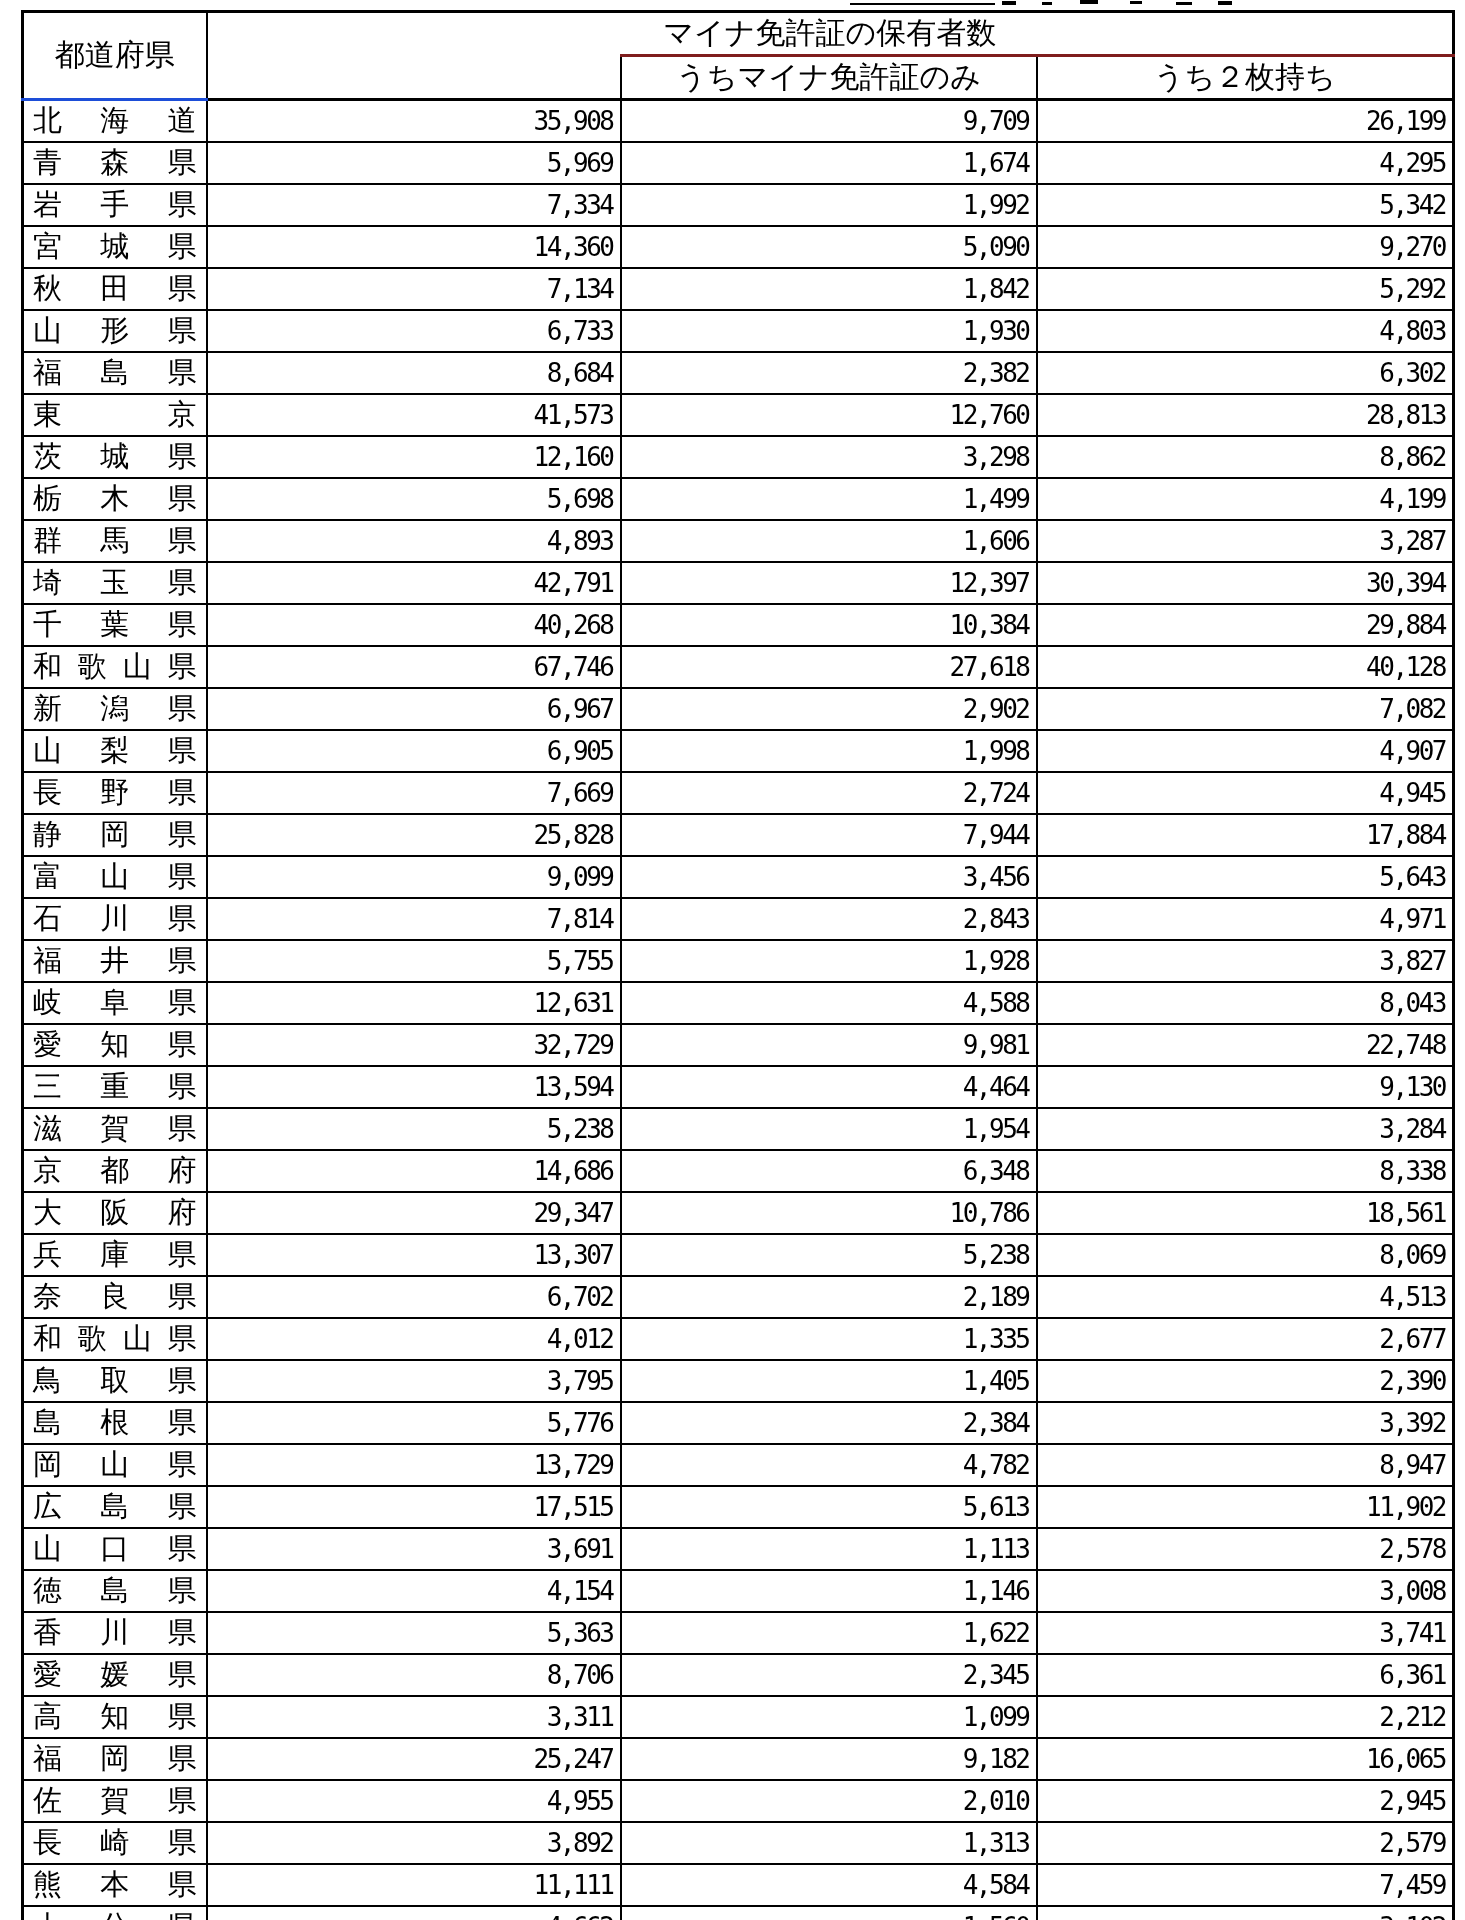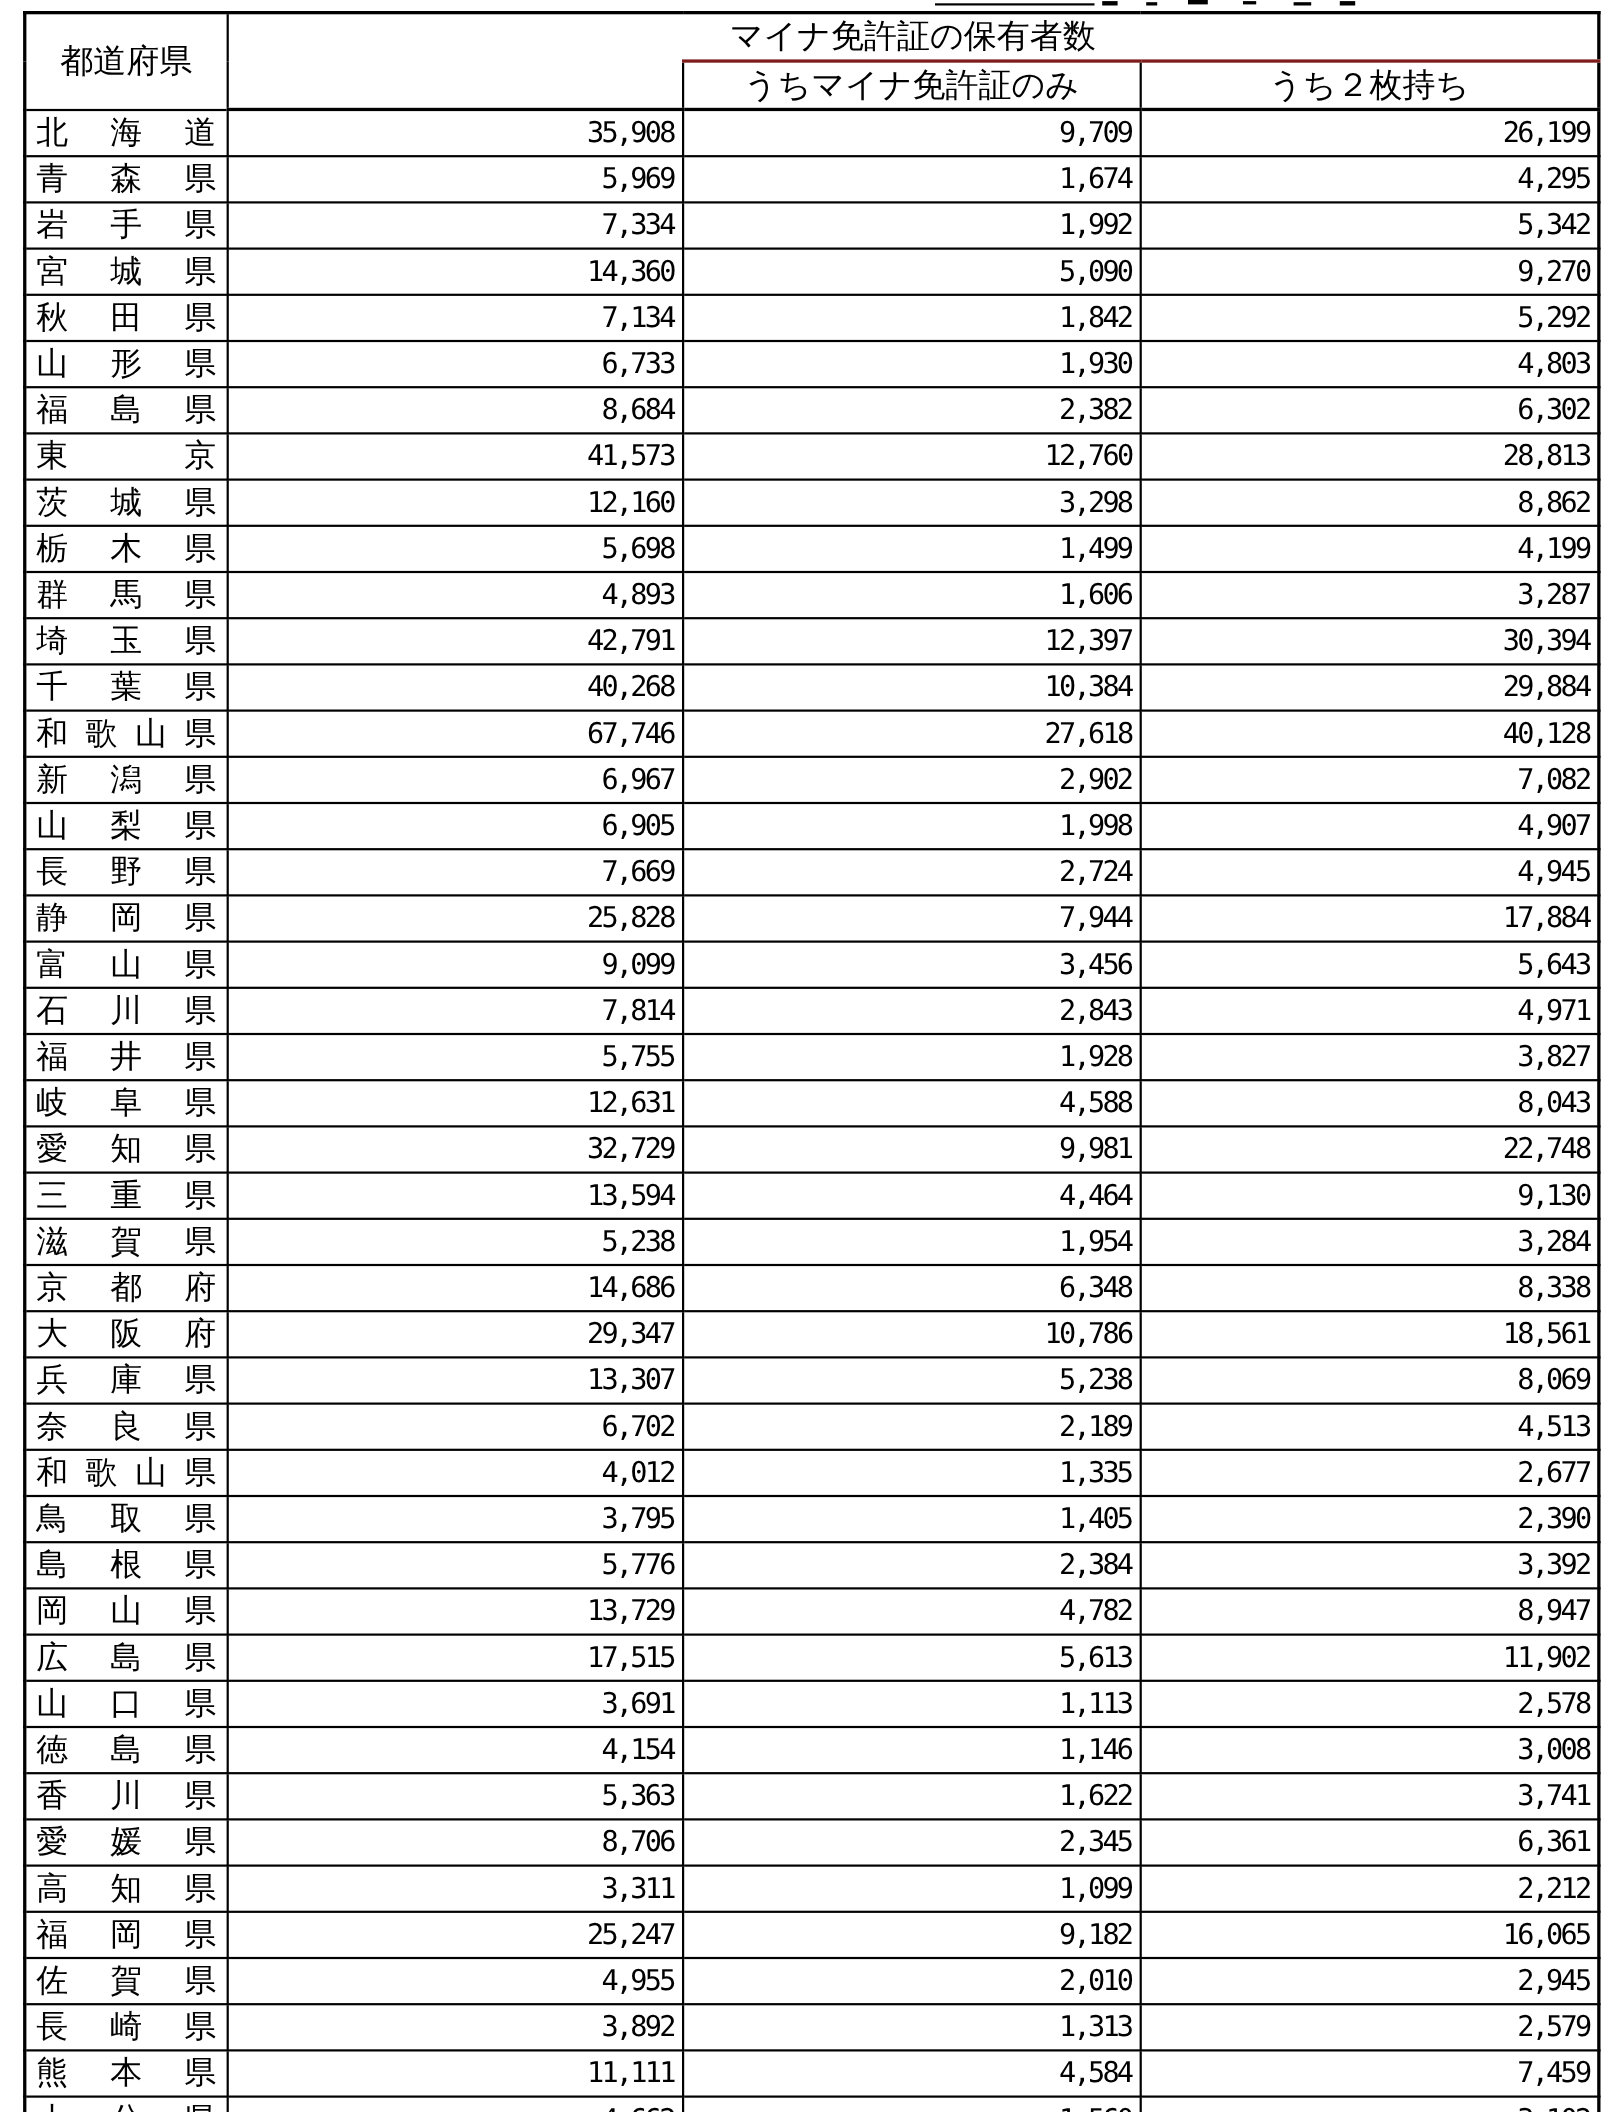--- a/index.html
+++ b/index.html
@@ -24,21 +24,21 @@
   }
   th, td {
     border: 2px solid #000;
     padding: 0;
     overflow: hidden;
     white-space: nowrap;
     vertical-align: middle;
     font-weight: normal;
   }
   thead th { text-align: center; font-size: 30px; }
-  th.c-pref  { height: 75px; border-bottom: 1px solid #1d4ed8; margin-left: 28px; }
+  th.c-pref  { height: 75px; border-bottom: 3px solid #1d4ed8; margin-left: 28px; }
   tr.hrow1 th { height: 38px; }
   tr.hrow2 th { height: 35px; border-bottom: 3px solid #000; }
   
   th.c-span  { border-bottom: none; font-family: Liberation Serif, serif; }
   th.c-empty { border-top: none; border-bottom: 3px solid #000; }
   th.c-sub   { border-top: 3px solid #7f1d1d; }
 
   tbody td { height: 37.4px; }
   td.pref {
     font-size: 29px;

